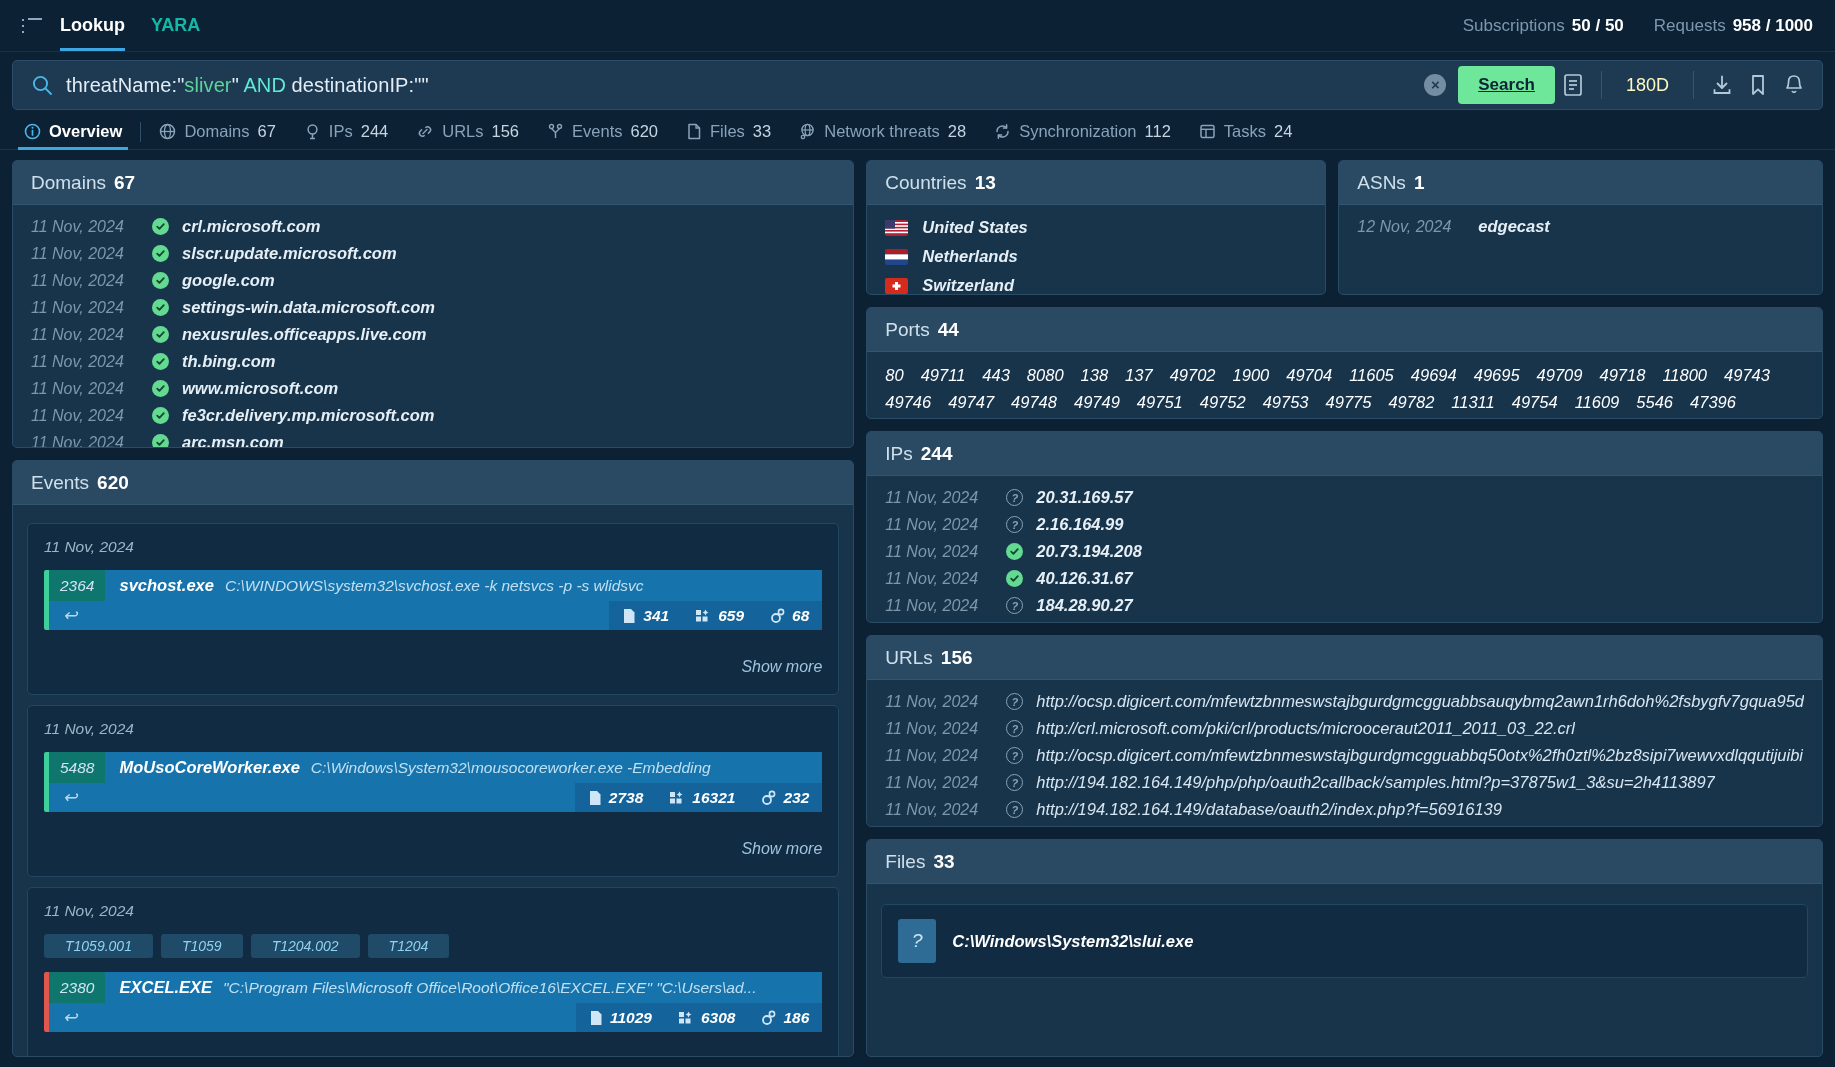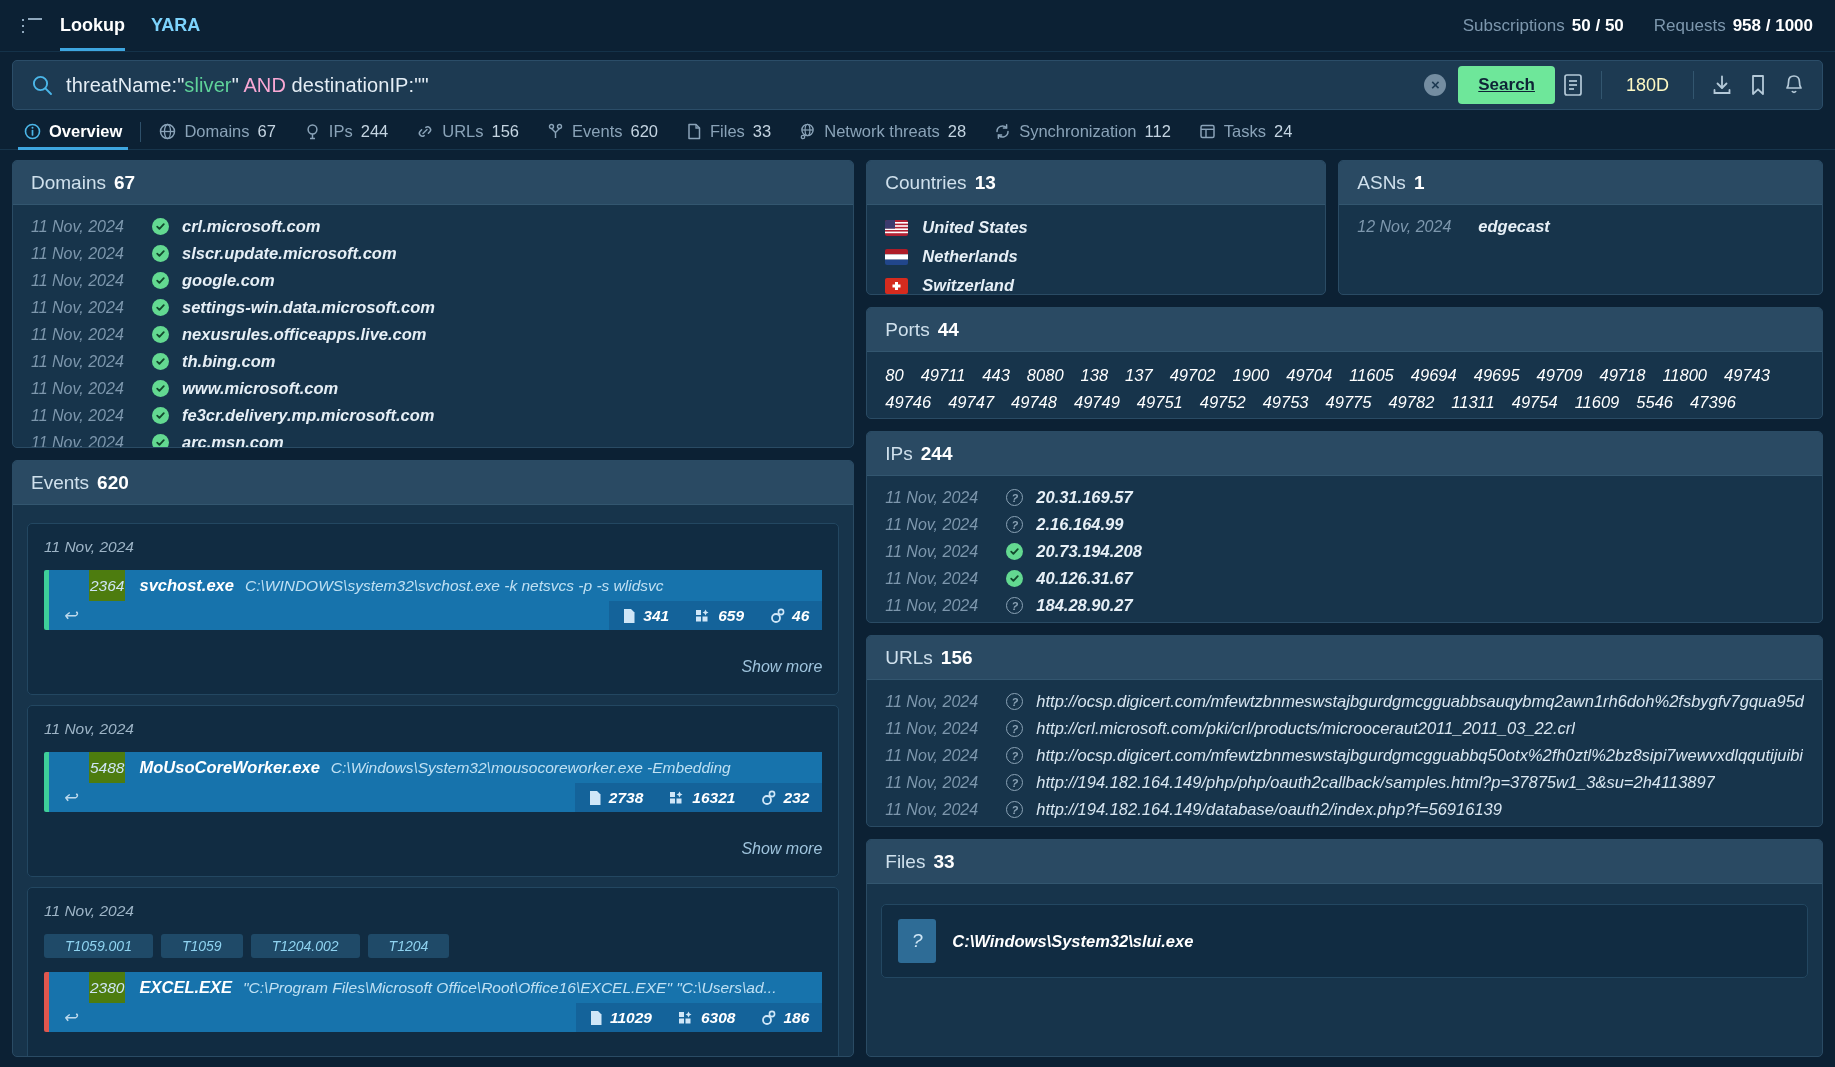--- a/index.html
+++ b/index.html
@@ -25,21 +25,21 @@
   .hamburger i:nth-child(1) { top: 1px; }
   .hamburger i:nth-child(2) { top: 7px; }
   .hamburger i:nth-child(3) { top: 13px; }
   .hamburger b { position: absolute; left: 0; width: 2px; height: 2px; background: #8fa8bd; }
   .hamburger b:nth-of-type(1) { top: 1px; }
   .hamburger b:nth-of-type(2) { top: 7px; }
   .hamburger b:nth-of-type(3) { top: 13px; }
 
   .topnav { display: flex; align-items: center; gap: 26px; height: 100%; }
   .topnav-item {
-    font-size: 18px; font-weight: bold; color: #7dd3fc;
+    font-size: 18px; font-weight: bold; color: #14b8a6;
     height: 100%; display: flex; align-items: center;
     cursor: pointer; position: relative;
   }
   .topnav-item.active { color: #ffffff; }
   .topnav-item.active::after {
     content: ""; position: absolute; left: 0; right: 0; bottom: 0;
     height: 3px; background: #3ea6e0;
   }
   .topbar-right { margin-left: auto; display: flex; align-items: center; gap: 30px; font-size: 17px; }
   .meter-label { color: #7d97ad; }
@@ -48,21 +48,21 @@
   
   .searchwrap { padding: 8px 12px 4px 12px; }
   .searchbar {
     height: 50px; background: #1d3a52;
     border: 1px solid #2b4d68; border-radius: 5px;
     display: flex; align-items: center; padding: 0 10px 0 18px;
   }
   .search-icon { flex: 0 0 auto; margin-right: 13px; display: flex; }
   .query { font-size: 20px; color: #e4edf5; white-space: nowrap; overflow: hidden; flex: 1; letter-spacing: .1px; }
   .q-green { color: #5fd39a; }
-  .q-red { color: #f9a8d4; }
+  .q-red { color: #5eead4; }
   .clear-btn {
     width: 22px; height: 22px; border-radius: 50%; background: #748da1;
     color: #1d3a52; font-size: 15px; line-height: 22px; text-align: center;
     cursor: pointer; flex: 0 0 auto; margin-right: 12px; font-weight: bold;
   }
   .search-btn {
     background: #6ee79a; color: #0e2336; border: none; border-radius: 4px;
     font-size: 17px; font-weight: bold; padding: 9px 20px; cursor: pointer;
     font-family: "Liberation Sans", sans-serif;
     text-decoration: underline;
@@ -141,21 +141,21 @@
   
   .evt-group { background: #112c42; border: 1px solid #234761; border-radius: 5px; margin: 10px 14px; padding: 14px 16px 18px 16px; }
   .evt-date { color: #9db4c6; font-size: 15.5px; margin-bottom: 14px; }
   .ttps { display: flex; gap: 8px; margin-bottom: 14px; flex-wrap: wrap; }
   .ttp { background: #1f4a68; color: #8fd3f0; font-size: 14px; padding: 4px 21px; border-radius: 3px; cursor: pointer; }
   .proc { display: flex; margin-bottom: 6px; }
   .proc-bar { width: 5px; background: #3ecf9a; flex: 0 0 auto; border-radius: 2px 0 0 2px; }
   .proc-bar.red { background: #e0574e; }
   .proc-main { flex: 1; min-width: 0; }
   .proc-top { background: #1773ac; display: flex; align-items: center; height: 31px; }
-  .pid { background: #4d7c0f; color: #cfe5f5; font-size: 15.5px; padding: 0 1px; height: 100%; display: flex; align-items: center; flex: 0 0 auto; margin-left: 40px; }
+  .pid { background: #0f766e; color: #cfe5f5; font-size: 15.5px; padding: 0 11px; height: 100%; display: flex; align-items: center; flex: 0 0 auto; }
   .pname { color: #ffffff; font-weight: bold; font-size: 16.5px; padding: 0 0 0 14px; flex: 0 0 auto; }
   .pcmd { color: #bfe0f3; font-size: 15.5px; padding-left: 11px; overflow: hidden; white-space: nowrap; text-overflow: ellipsis; }
   .proc-bot { background: #1773ac; display: flex; align-items: center; height: 29px; position: relative; }
   .proc-arrow { color: #bcd9ec; font-size: 17px; padding-left: 14px; }
   .stats { margin-left: auto; display: flex; align-items: center; height: 100%; background: #14639a; }
   .stat { display: flex; align-items: center; gap: 7px; padding: 0 13px; color: #ffffff; font-size: 15.5px; font-weight: bold; height: 100%; }
   .showmore { text-align: right; color: #9fc4dd; font-size: 16px; cursor: pointer; margin-top: 28px; }
 
   
   .file-item { display: flex; align-items: center; gap: 16px; background: #112c42; border: 1px solid #234761; border-radius: 5px; margin: 12px 14px; padding: 14px 16px; }
@@ -448,21 +448,21 @@
                           <rect x="1" y="2" width="5" height="5" fill="#cfe6f7"></rect>
                           <path d="M10.5 1.5 l1 2 2 1 -2 1 -1 2 -1-2 -2-1 2-1 z" fill="#cfe6f7"></path>
                         </svg>
                         <span>659</span>
                       </span>
                       <span class="stat">
                         <svg width="15" height="16" viewBox="0 0 15 16">
                           <circle cx="6" cy="10" r="4" fill="none" stroke="#cfe6f7" stroke-width="1.8"></circle>
                           <circle cx="11" cy="4" r="2.6" fill="none" stroke="#cfe6f7" stroke-width="1.6"></circle>
                         </svg>
-                        <span>46</span>
+                        <span>68</span>
                       </span>
                     </span>
                   </div>
                 </div>
               </div>
               <div class="showmore">Show more</div>
             </div>
             <div class="evt-group">
               <div class="evt-date">11 Nov, 2024</div>
               <div class="proc">

